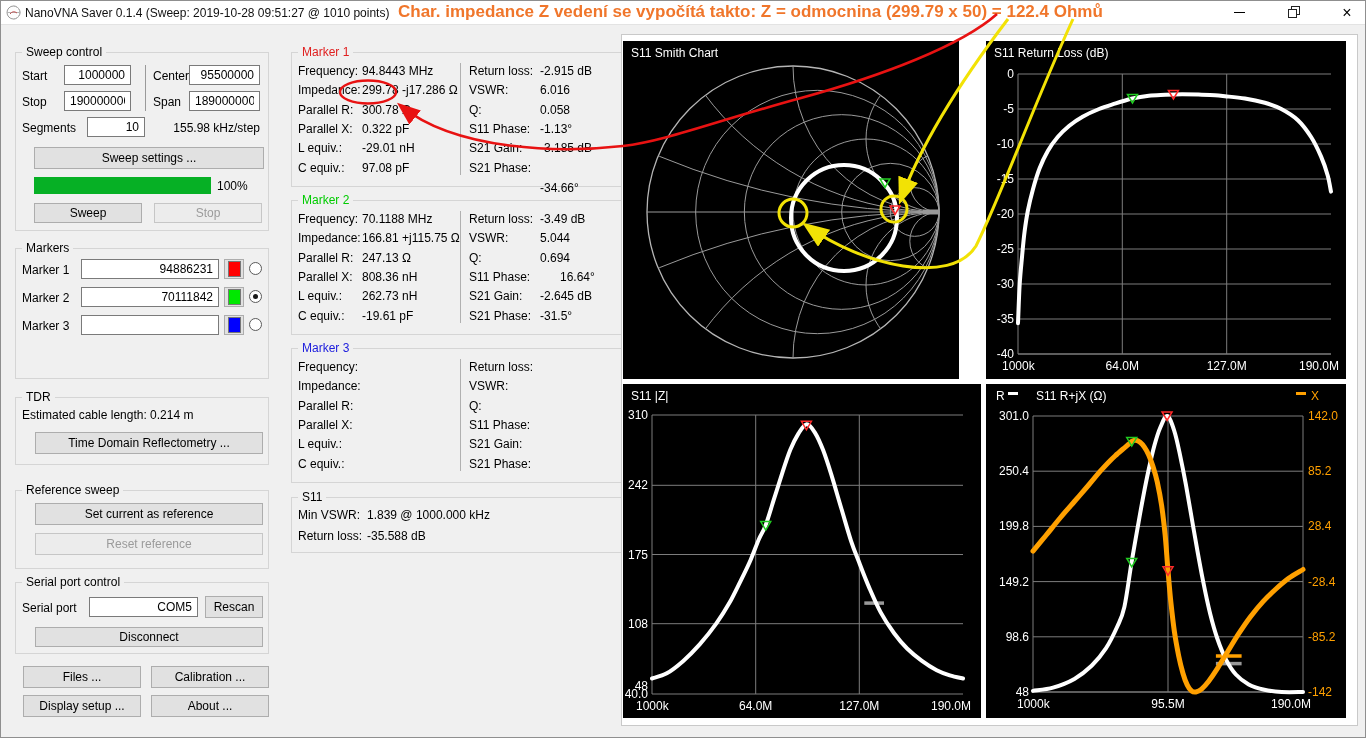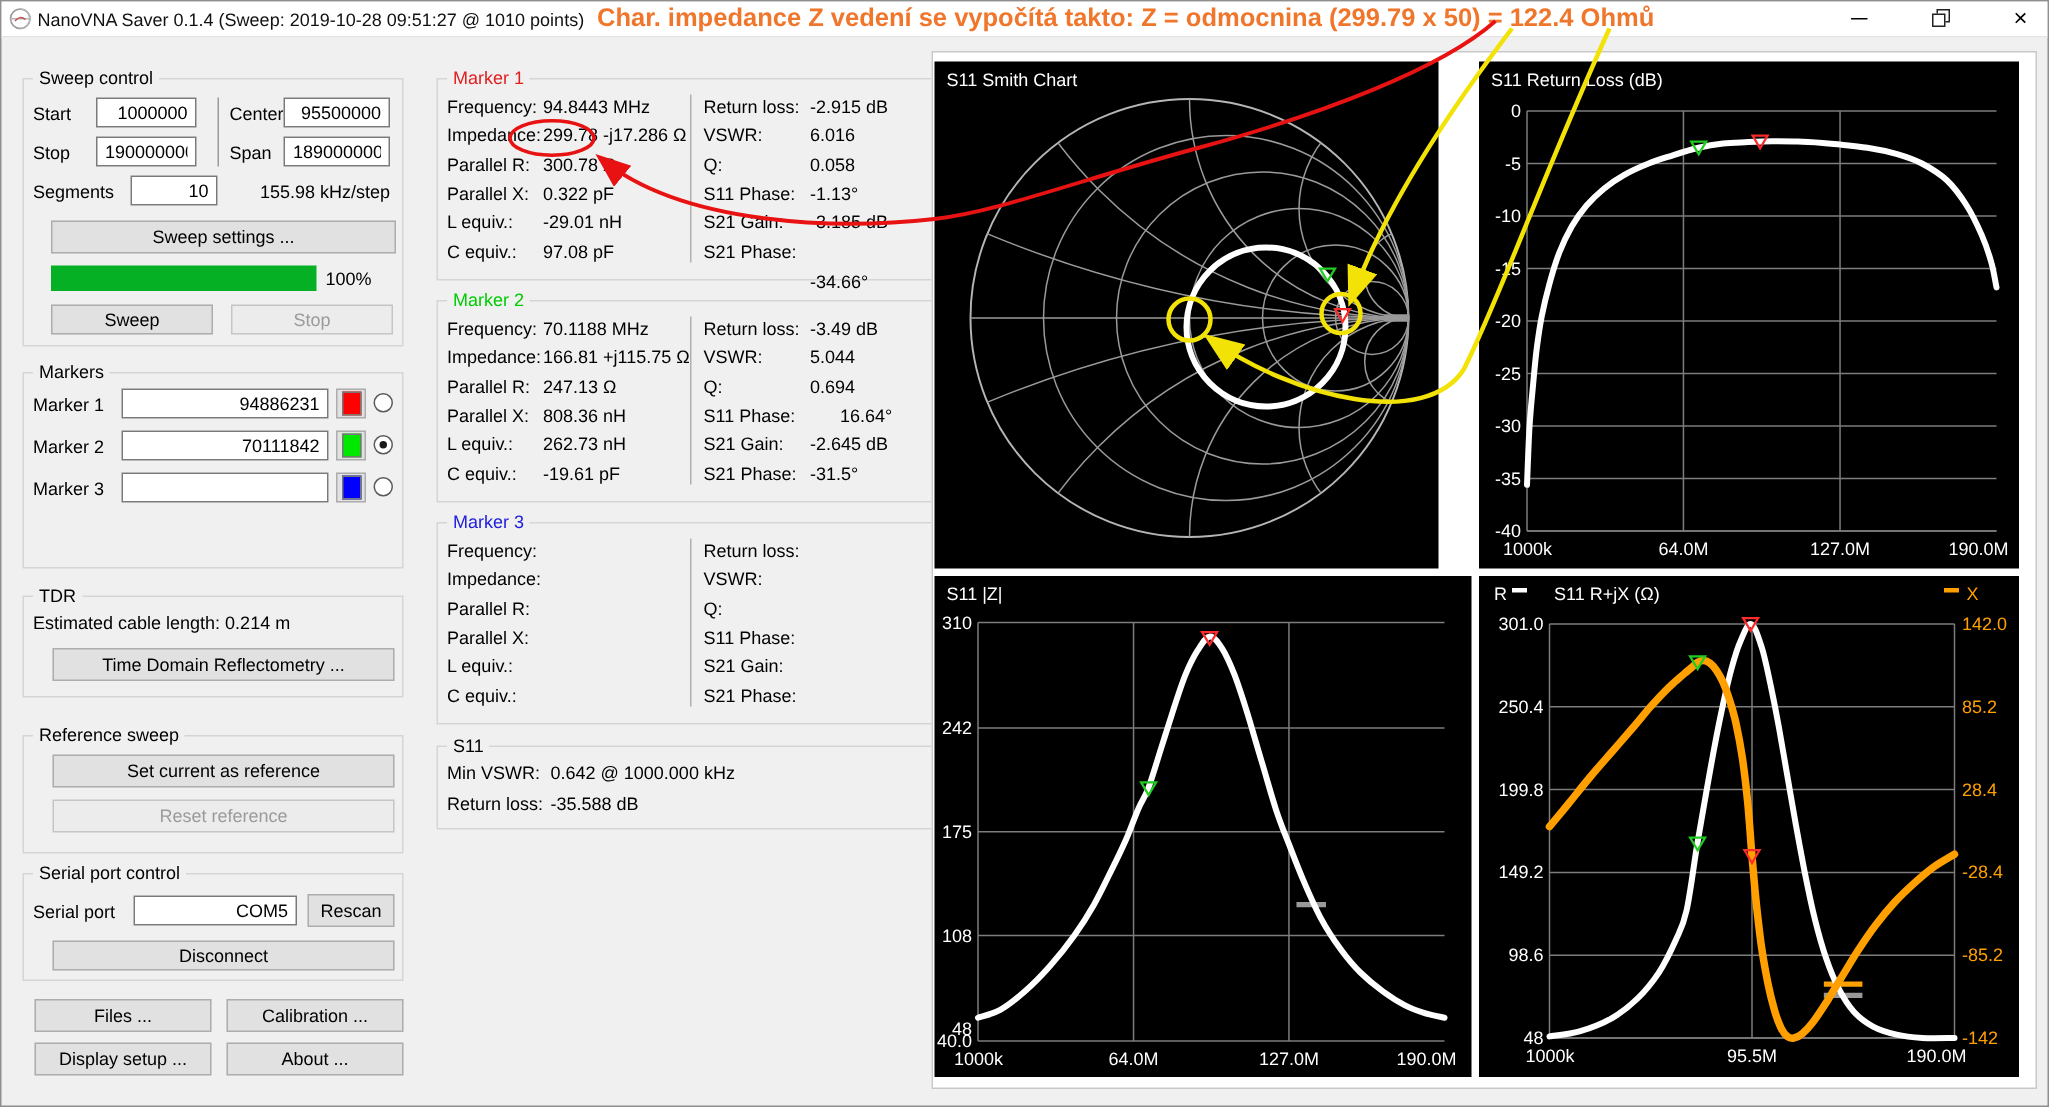--- a/index.html
+++ b/index.html
@@ -220,21 +220,21 @@
       <span class="mvalue" style="left: 248px; top: 68.9px;"></span>
       <span class="mlabel" style="left: 177px; top: 88.2px;">S21 Gain:</span>
       <span class="mvalue" style="left: 248px; top: 88.2px;"></span>
       <span class="mlabel" style="left: 177px; top: 107.5px;">S21 Phase:</span>
       <span class="mvalue" style="left: 248px; top: 107.5px;"></span>
     </div>
 
   <div class="group" style="left:290px;top:496px;width:330px;height:54px">
     <span class="legend">S11</span>
     <span class="mlabel" style="left:6px;top:10px">Min VSWR:</span>
-    <span class="mvalue" style="left:75px;top:10px">0.642 @ 1000.000 kHz</span>
+    <span class="mvalue" style="left:75px;top:10px">1.839 @ 1000.000 kHz</span>
     <span class="mlabel" style="left:6px;top:31px">Return loss:</span>
     <span class="mvalue" style="left:75px;top:31px">-35.588 dB</span>
   </div>
 
 
 
   <div class="chartpanel"></div>
   <div class="chart" style="left:622px;top:40px;width:336px;height:338px">
       <svg id="svg-smith" width="336" height="338">
         <clipPath id="smithclip">

